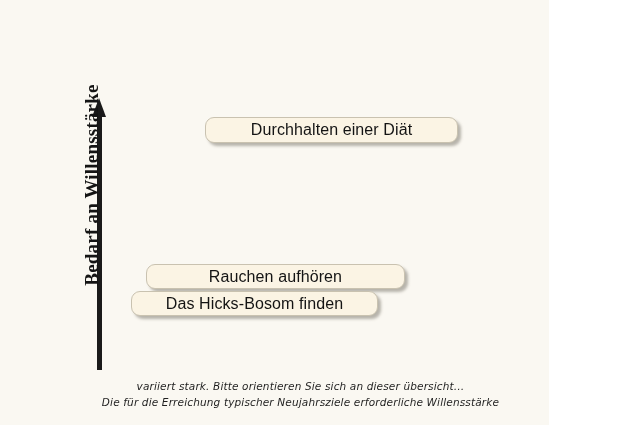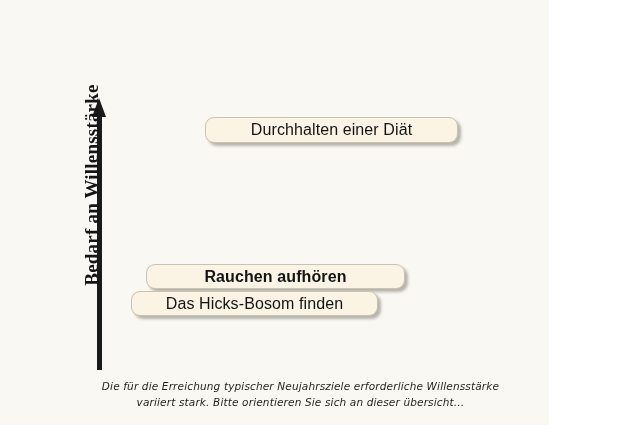--- a/index.html
+++ b/index.html
@@ -81,21 +81,21 @@
   }
   .bar-label {
     font-family: "Liberation Sans", sans-serif;
     font-size: 16px;
     color: #141414;
     white-space: nowrap;
     letter-spacing: 0.1px;
   }
 
   #bar-0 { left: 205px; top: 117px; width: 253px; height: 26px; }
-  #bar-1 { left: 146px; top: 264px; width: 259px; height: 25px; font-weight: bold; }
+  #bar-1 { left: 146px; top: 264px; width: 259px; height: 25px; }
   #bar-2 { left: 131px; top: 291px; width: 247px; height: 25px; text-align: right; }
   #bar-3 { left: 116px; top: 317px; width: 240px; height: 25px; }
   #bar-4 { left: 101px; top: 343px; width: 243px; height: 25px; }
 
   
   #caption {
     position: absolute;
     left: 62px;
     top: 378px;
     width: 477px;
@@ -129,17 +129,17 @@
     <span class="bar-label">Rauchen aufhören</span>
   </div>
 
   <div class="bar" id="bar-2">
     <span class="bar-label">Das Hicks-Bosom finden</span>
   </div>
 
 
 
   <div id="caption">
+    <span class="cap-line">variiert stark. Bitte orientieren Sie sich an dieser übersicht…</span>
     <span class="cap-line">Die für die Erreichung typischer Neujahrsziele erforderliche Willensstärke</span>
-    <span class="cap-line">variiert stark. Bitte orientieren Sie sich an dieser übersicht…</span>
   </div>
 
 </div>
 
 </body></html>

